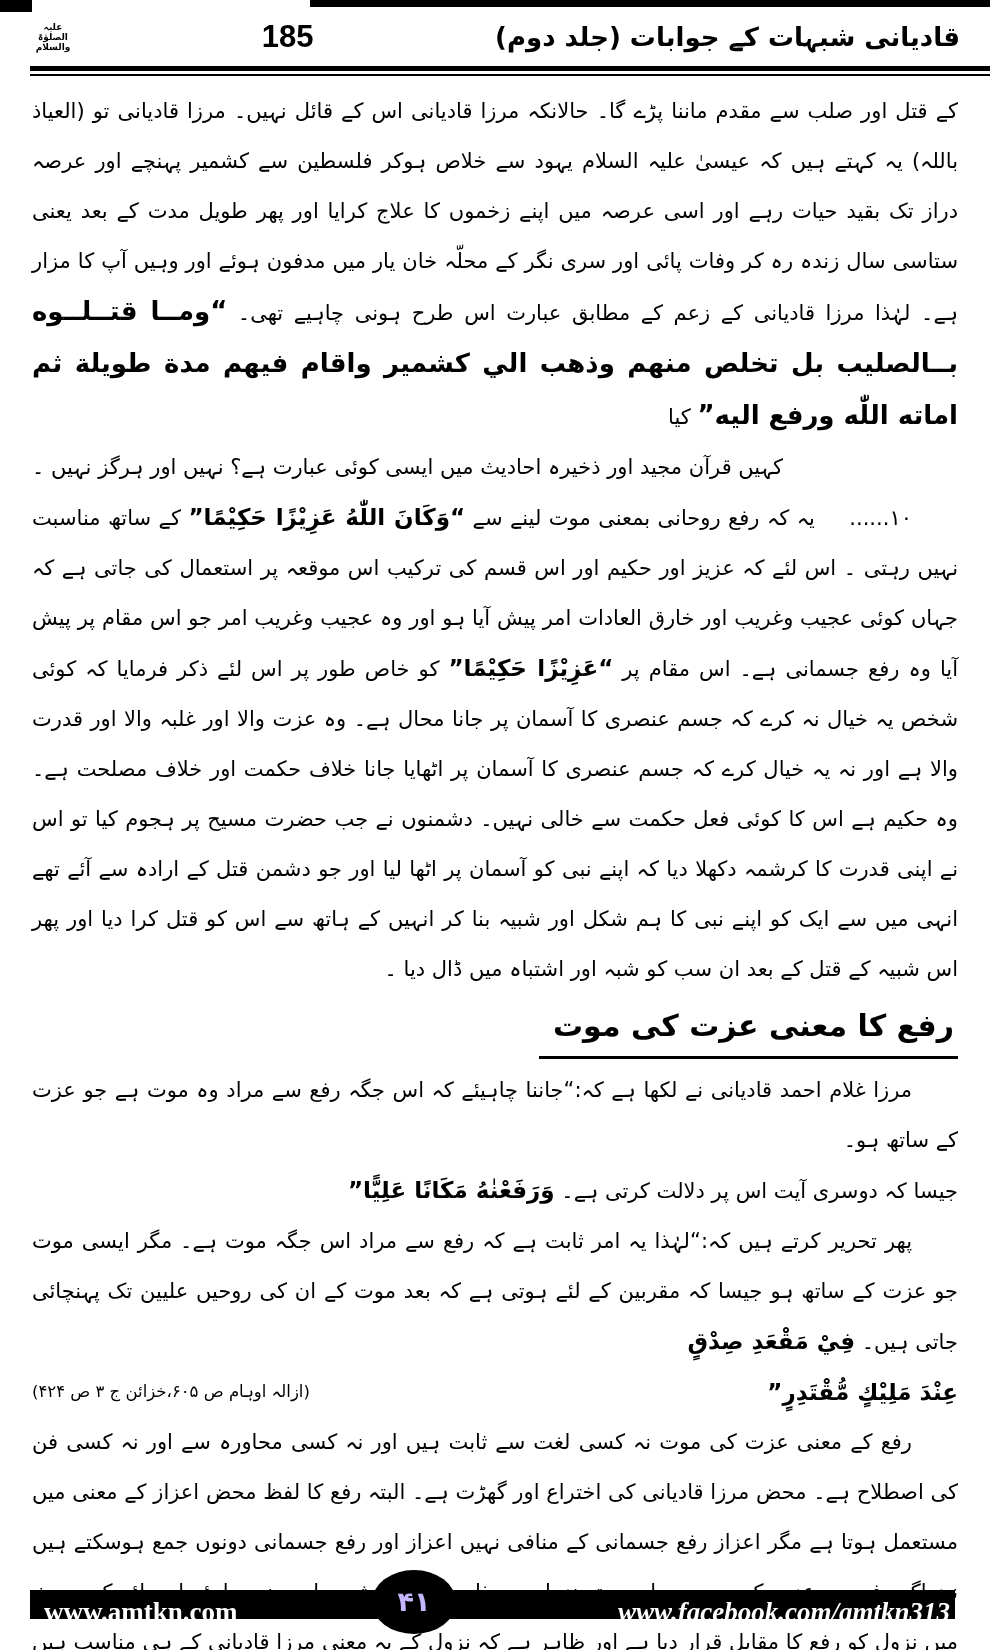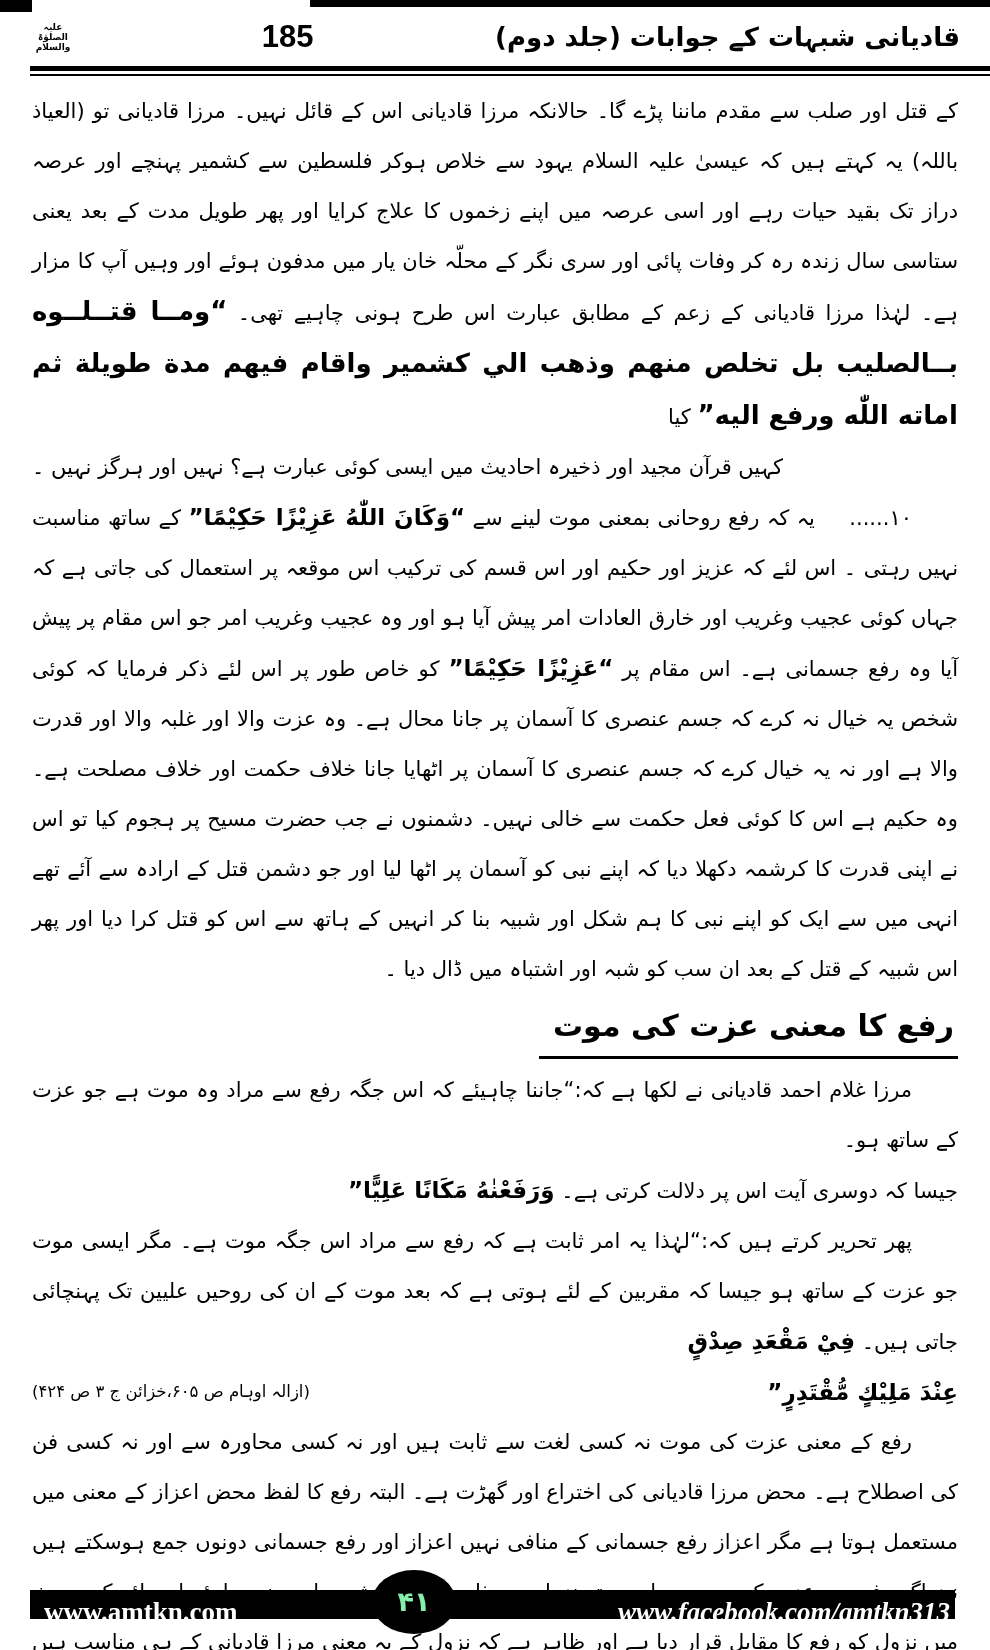--- a/index.html
+++ b/index.html
@@ -60,21 +60,21 @@
   }
   .footer-url {
     position:absolute; top:1590px; height:29px; line-height:28px; z-index:3;
     color:#fff; font-family:"Liberation Serif", serif; font-weight:bold;
     font-size:27px; direction:ltr; white-space:nowrap;margin-top:8px;
   }
   .footer-url.left { left:44px; }
   .footer-url.right { right:40px;font-style:italic; }
   .footer-ellipse {
     position:absolute; left:372px; top:1570px; width:84px; height:64px; z-index:4;
-    background:#000; border-radius:50%; color:#86efac; text-align:center;
+    background:#000; border-radius:50%; color:#c4b5fd; text-align:center;
     line-height:64px; font-size:27px; font-weight:bold;
   }
 </style>
 </head>
 <body>
 
 <div class="page">
 
   <div class="strip-tl"></div>
   <div class="strip-tr"></div>

